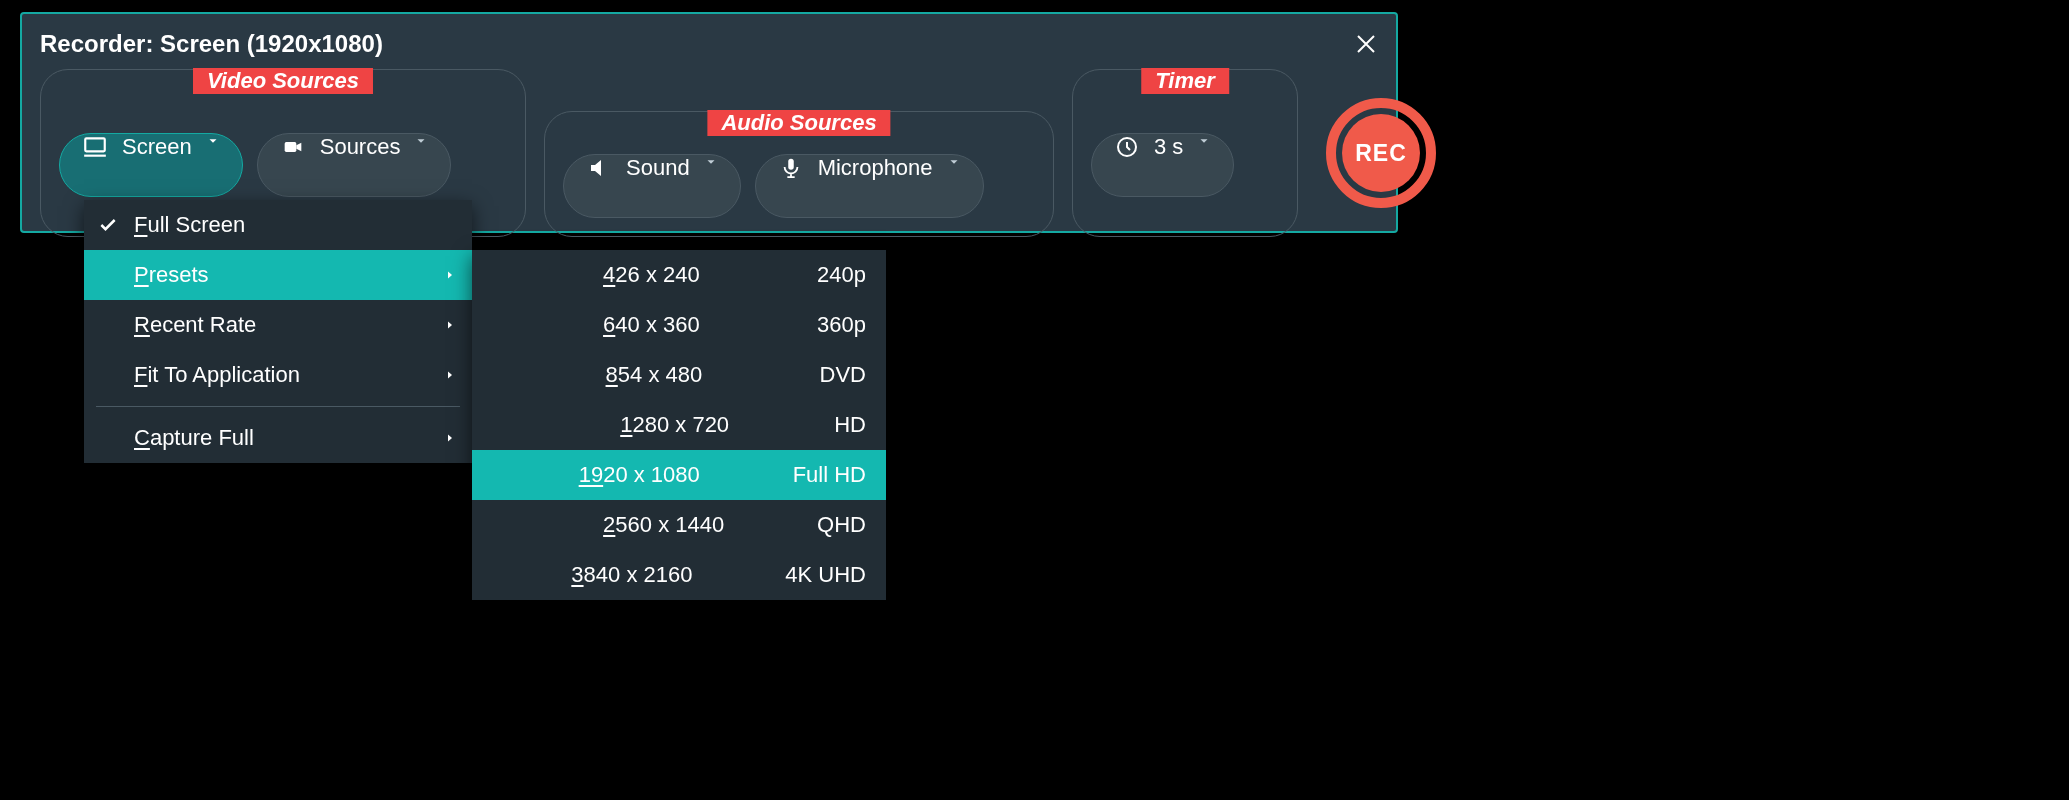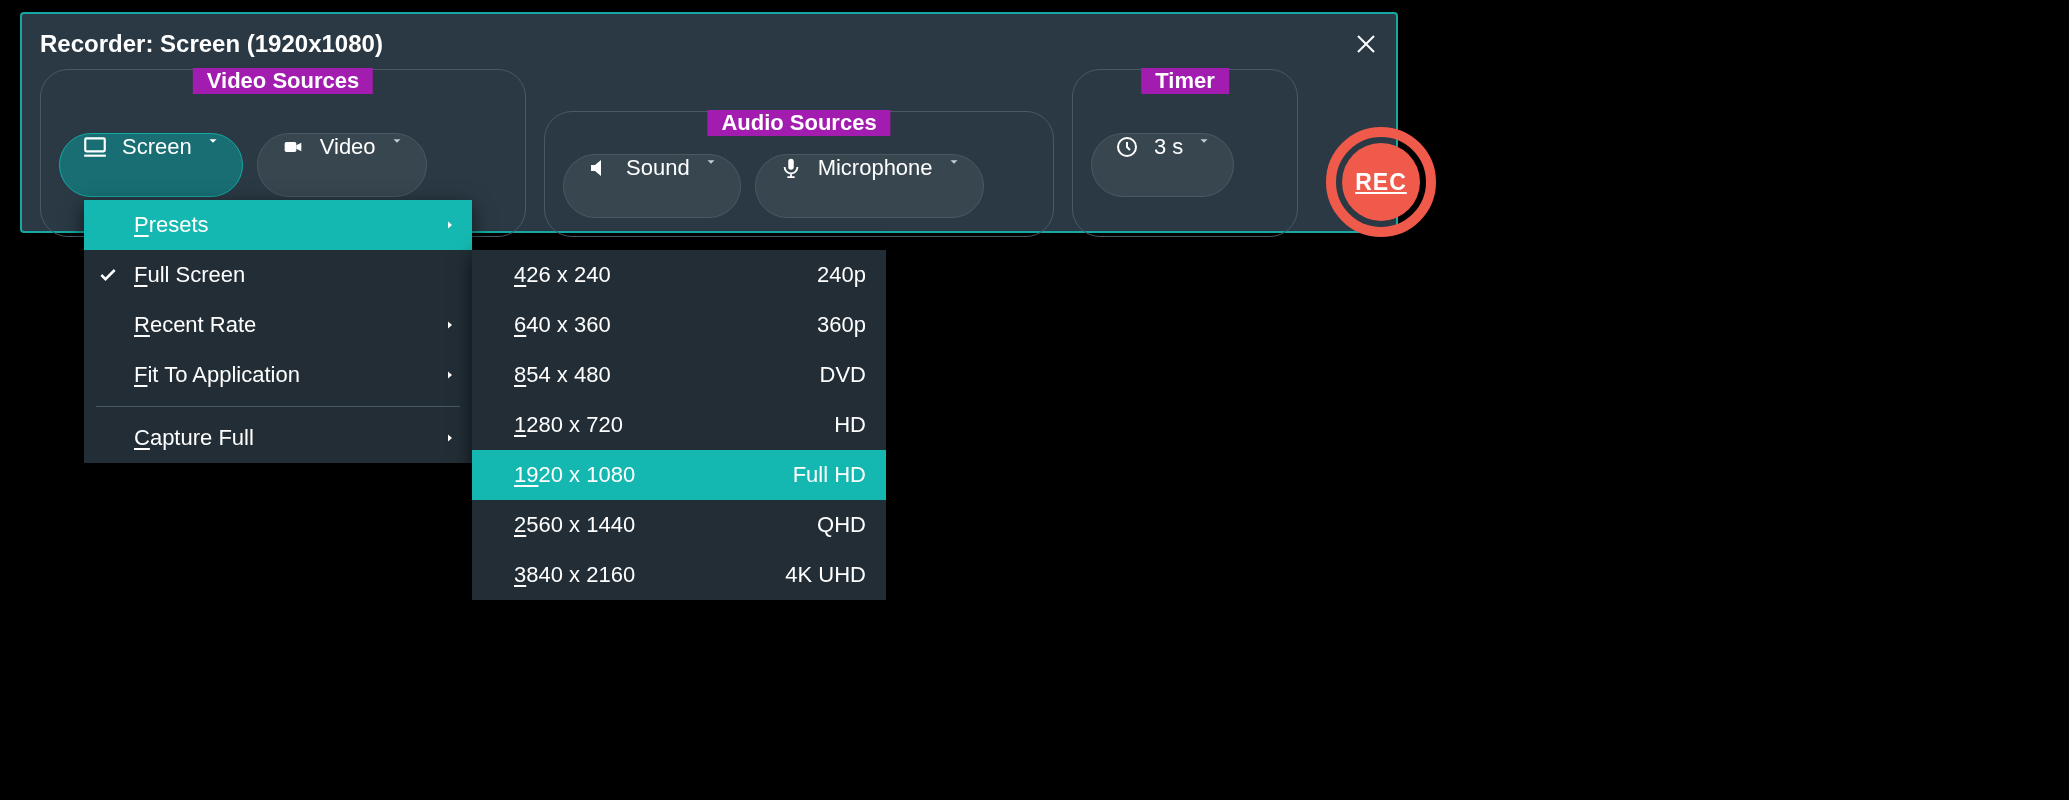--- a/index.html
+++ b/index.html
@@ -44,45 +44,46 @@
     position: relative;
     display: flex;
     gap: 14px;
     align-items: center;
   }
   .group-label {
     position: absolute;
     top: -2px;
     left: 50%;
     transform: translateX(-50%);
-    background: #a21caf;
+    background: #ef4444;
     padding: 0 14px;
     font-size: 22px;
     font-weight: 600;
     white-space: nowrap;
+    font-style: italic;
   }
   .pill {
     display: flex;
     align-items: flex-start;
     gap: 14px;
     background: #37464f;
     border-radius: 999px;
     height: 64px;
     padding: 0 22px;
     cursor: pointer;
     border: 1px solid #4a5963;
   }
   .pill.active { background: #186e73; border-color: #14a9a2; }
   .pill .lbl { font-size: 22px; }
   .chev { width: 14px; height: 14px; }
   .ico { width: 26px; height: 26px; display: inline-flex; align-items: center; justify-content: center; }
   .grp-video { flex: 0 0 486px; }
   .grp-audio { flex: 0 0 510px; margin-top: 42px; }
   .grp-timer { flex: 0 0 226px; }
-  .rec-wrap { display: flex; align-items: flex-end; justify-content: center; flex: 0 0 130px; text-decoration: underline; }
+  .rec-wrap { display: flex; align-items: center; justify-content: center; flex: 0 0 130px; }
   .rec-outer {
     width: 110px; height: 110px; border-radius: 50%;
     border: 10px solid #f05a4a;
     display: flex; align-items: center; justify-content: center;
     cursor: pointer;
   }
   .rec-inner {
     width: 78px; height: 78px; border-radius: 50%;
     background: #f05a4a;
     display: flex; align-items: center; justify-content: center;
@@ -115,21 +116,21 @@
     width: 20px; height: 20px;
   }
   .menu-item .arrow {
     position: absolute; right: 16px; top: 50%; transform: translateY(-50%);
     width: 12px; height: 12px;
   }
   .menu-sep { height: 1px; background: #4a5963; margin: 6px 12px; }
   .menu2 {
     left: 472px; top: 250px; width: 414px;
   }
-  .menu2 .menu-item { padding-left: 42px; justify-content: space-between; gap: 14px; }
+  .menu2 .menu-item { padding-left: 42px; justify-content: flex-end; gap: 14px; }
   .menu2 .col-res { display: inline-block; width: 200px; }
   .menu2 .col-name { display: inline-block; }
 </style>
 </head>
 <body>
 
 <div class="toolbar">
   <div class="titlebar">
     <div class="titlebar-text">Recorder: Screen (1920x1080)</div>
     <svg class="close-x" viewBox="0 0 24 24" stroke="#fff" stroke-width="2" fill="none">
@@ -152,21 +153,21 @@
             <path d="M6 9l6 6 6-6z"></path>
           </svg>
       </div>
       <div class="pill">
         <span class="ico">
           <svg viewBox="0 0 24 24" width="26" height="20" fill="#fff">
               <rect x="2" y="6" width="14" height="12" rx="2"></rect>
               <path d="M16 10l6-3v10l-6-3z"></path>
             </svg>
         </span>
-        <span class="lbl">Video</span>
+        <span class="lbl">Sources</span>
         <svg class="chev" viewBox="0 0 24 24" fill="#c0cdd6">
             <path d="M6 9l6 6 6-6z"></path>
           </svg>
       </div>
     </div>
 
     <div class="group grp-audio">
       <div class="group-label">Audio Sources</div>
       <div class="pill">
         <span class="ico">
@@ -212,31 +213,31 @@
     <div class="rec-wrap">
       <div class="rec-outer">
         <div class="rec-inner">REC</div>
       </div>
     </div>
 
   </div>
 </div>
 
 <div class="menu menu1">
+  <div class="menu-item">
+    <svg class="check" viewBox="0 0 24 24" fill="none" stroke="#fff" stroke-width="3">
+        <path d="M4 12l5 5L20 6"></path>
+      </svg>
+    <span><span class="uline">F</span><span>ull Screen</span></span>
+  </div>
   <div class="menu-item hi">
     <span><span class="uline">P</span><span>resets</span></span>
     <svg class="arrow" viewBox="0 0 24 24" fill="#fff">
         <path d="M8 5l8 7-8 7z"></path>
       </svg>
-  </div>
-  <div class="menu-item">
-    <svg class="check" viewBox="0 0 24 24" fill="none" stroke="#fff" stroke-width="3">
-        <path d="M4 12l5 5L20 6"></path>
-      </svg>
-    <span><span class="uline">F</span><span>ull Screen</span></span>
   </div>
   <div class="menu-item">
     <span><span class="uline">R</span><span>ecent Rate</span></span>
     <svg class="arrow" viewBox="0 0 24 24" fill="#fff">
         <path d="M8 5l8 7-8 7z"></path>
       </svg>
   </div>
   <div class="menu-item">
     <span><span class="uline">F</span><span>it To Application</span></span>
     <svg class="arrow" viewBox="0 0 24 24" fill="#fff">

